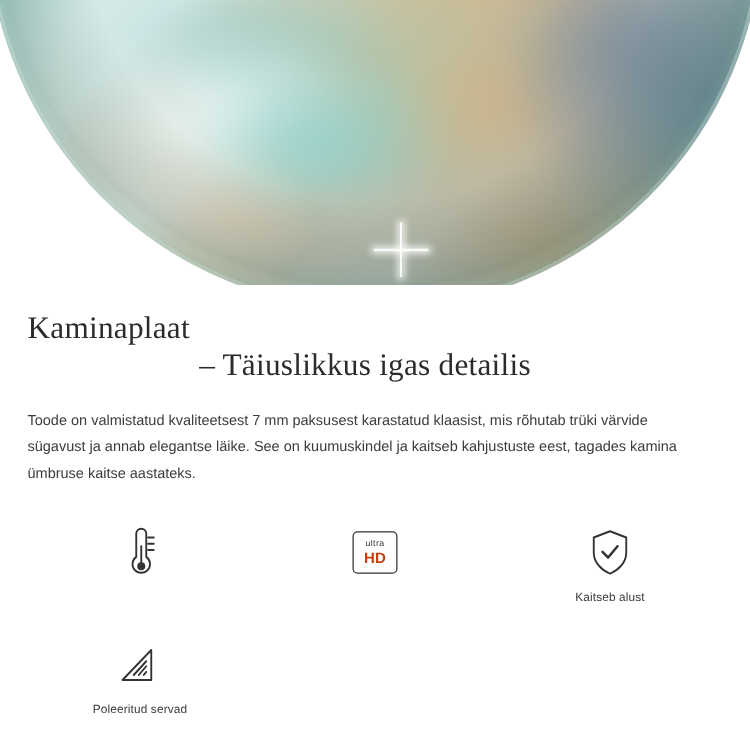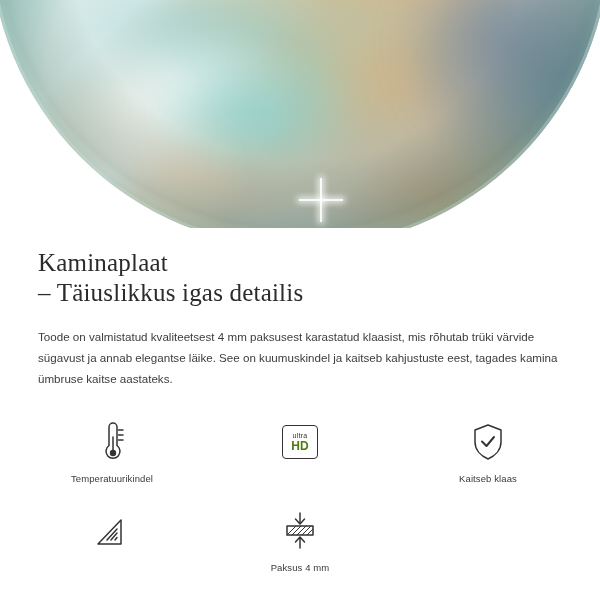--- a/index.html
+++ b/index.html
@@ -105,33 +105,34 @@
     left: 21px; top: 0; width: 2px; height: 44px;
     box-shadow: 0 0 6px 2px rgba(255,255,255,0.8);
   }
   .hero-sparkle::after {
     left: 0; top: 21px; width: 44px; height: 2px;
     box-shadow: 0 0 6px 2px rgba(255,255,255,0.8);
   }
 
   
   .content {
-    padding: 20px 38px 0 38px;
+    padding: 20px 38px 0 22px;
   }
   .title {
     font-family: "Liberation Serif", serif;
     font-size: 25px;
     line-height: 30px;
     color: #2b2b2b;
     font-weight: 400;
     letter-spacing: 0.2px;
     margin: 0;
   }
   .title-line2 {
     display: block;
+    text-align: center;
   }
   .desc {
     margin: 18px 0 0 0;
     font-size: 11.6px;
     line-height: 21px;
     color: #3c3c3c;
     max-width: 530px;
   }
 
   
@@ -172,21 +173,21 @@
   }
   .ultrahd .u1 {
     font-size: 7px;
     color: #333;
     letter-spacing: 0.3px;
     margin-bottom: 1px;
   }
   .ultrahd .u2 {
     font-size: 12px;
     font-weight: bold;
-    color: #4d7c0f;
+    color: #c2410c;
     letter-spacing: 0.2px;
   }
   svg { display: block; }
 </style>
 </head>
 <body>
 
 <div class="page">
 
   <div class="hero">
@@ -199,78 +200,65 @@
     <div class="hero-edge-shadow"></div>
     <div class="hero-rim"></div>
     <div class="hero-sparkle"></div>
   </div>
 
   <div class="content">
     <h1 class="title">
       <span>Kaminaplaat</span>
       <span class="title-line2">– Täiuslikkus igas detailis</span>
     </h1>
-    <p class="desc">Toode on valmistatud kvaliteetsest 4 mm paksusest karastatud klaasist, mis rõhutab trüki värvide sügavust ja annab elegantse läike. See on kuumuskindel ja kaitseb kahjustuste eest, tagades kamina ümbruse kaitse aastateks.</p>
+    <p class="desc">Toode on valmistatud kvaliteetsest 7 mm paksusest karastatud klaasist, mis rõhutab trüki värvide sügavust ja annab elegantse läike. See on kuumuskindel ja kaitseb kahjustuste eest, tagades kamina ümbruse kaitse aastateks.</p>
   </div>
 
   <div class="features">
 
     <div class="feature">
       <div class="feature-icon">
         <svg width="32" height="42" viewBox="0 0 32 42" fill="none" stroke="#333" stroke-width="1.5" stroke-linecap="round">
           <path d="M13 6a4 4 0 0 1 8 0v18.5a7 7 0 1 1-8 0V6z"></path>
           <line x1="17" y1="16" x2="17" y2="29"></line>
           <circle cx="17" cy="32" r="3.2" fill="#333" stroke="none"></circle>
           <line x1="22.5" y1="9" x2="27" y2="9"></line>
           <line x1="22.5" y1="14" x2="27" y2="14"></line>
           <line x1="22.5" y1="19" x2="27" y2="19"></line>
         </svg>
       </div>
-      <div class="feature-label">Temperatuurikindel</div>
     </div>
 
     <div class="feature">
       <div class="feature-icon">
         <div class="ultrahd">
           <span class="u1">ultra</span>
           <span class="u2">HD</span>
         </div>
       </div>
     </div>
 
     <div class="feature">
       <div class="feature-icon">
         <svg width="34" height="40" viewBox="0 0 34 40" fill="none" stroke="#333" stroke-width="1.5" stroke-linejoin="round">
           <path d="M17 3 L30 8 V20 C30 28 24 34 17 37 C10 34 4 28 4 20 V8 Z"></path>
           <path d="M11 19.5 L15.5 24 L23 15" stroke-width="2" stroke-linecap="round"></path>
         </svg>
       </div>
-      <div class="feature-label">Kaitseb klaas</div>
+      <div class="feature-label">Kaitseb alust</div>
     </div>
 
 
     <div class="feature">
       <div class="feature-icon">
         <svg width="36" height="34" viewBox="0 0 36 34" fill="none" stroke="#333" stroke-width="1.5" stroke-linecap="round" stroke-linejoin="round">
           <path d="M4 30 L27 30 L27 6 Z"></path>
           <line x1="13" y1="26" x2="23" y2="15"></line>
           <line x1="17" y1="26" x2="23" y2="19"></line>
           <line x1="21" y1="26" x2="23" y2="23.5"></line>
         </svg>
       </div>
-    </div>
-
-    <div class="feature">
-      <div class="feature-icon">
-        <svg width="36" height="40" viewBox="0 0 36 40" fill="none" stroke="#333" stroke-width="1.5" stroke-linecap="round" stroke-linejoin="round">
-          <line x1="18" y1="2" x2="18" y2="12"></line>
-          <path d="M13.5 8 L18 13 L22.5 8"></path>
-          <rect x="5" y="15" width="26" height="9"></rect>
-          <path d="M5 24 L14 15 M10 24 L19 15 M15 24 L24 15 M20 24 L29 15 M25 24 L31 18" stroke-width="1"></path>
-          <line x1="18" y1="37" x2="18" y2="27"></line>
-          <path d="M13.5 31 L18 26 L22.5 31"></path>
-        </svg>
-      </div>
-      <div class="feature-label">Paksus 4 mm</div>
-    </div>
+      <div class="feature-label">Poleeritud servad</div>
+    </div>
+
 
   </div>
 </div>
 
 </body></html>

